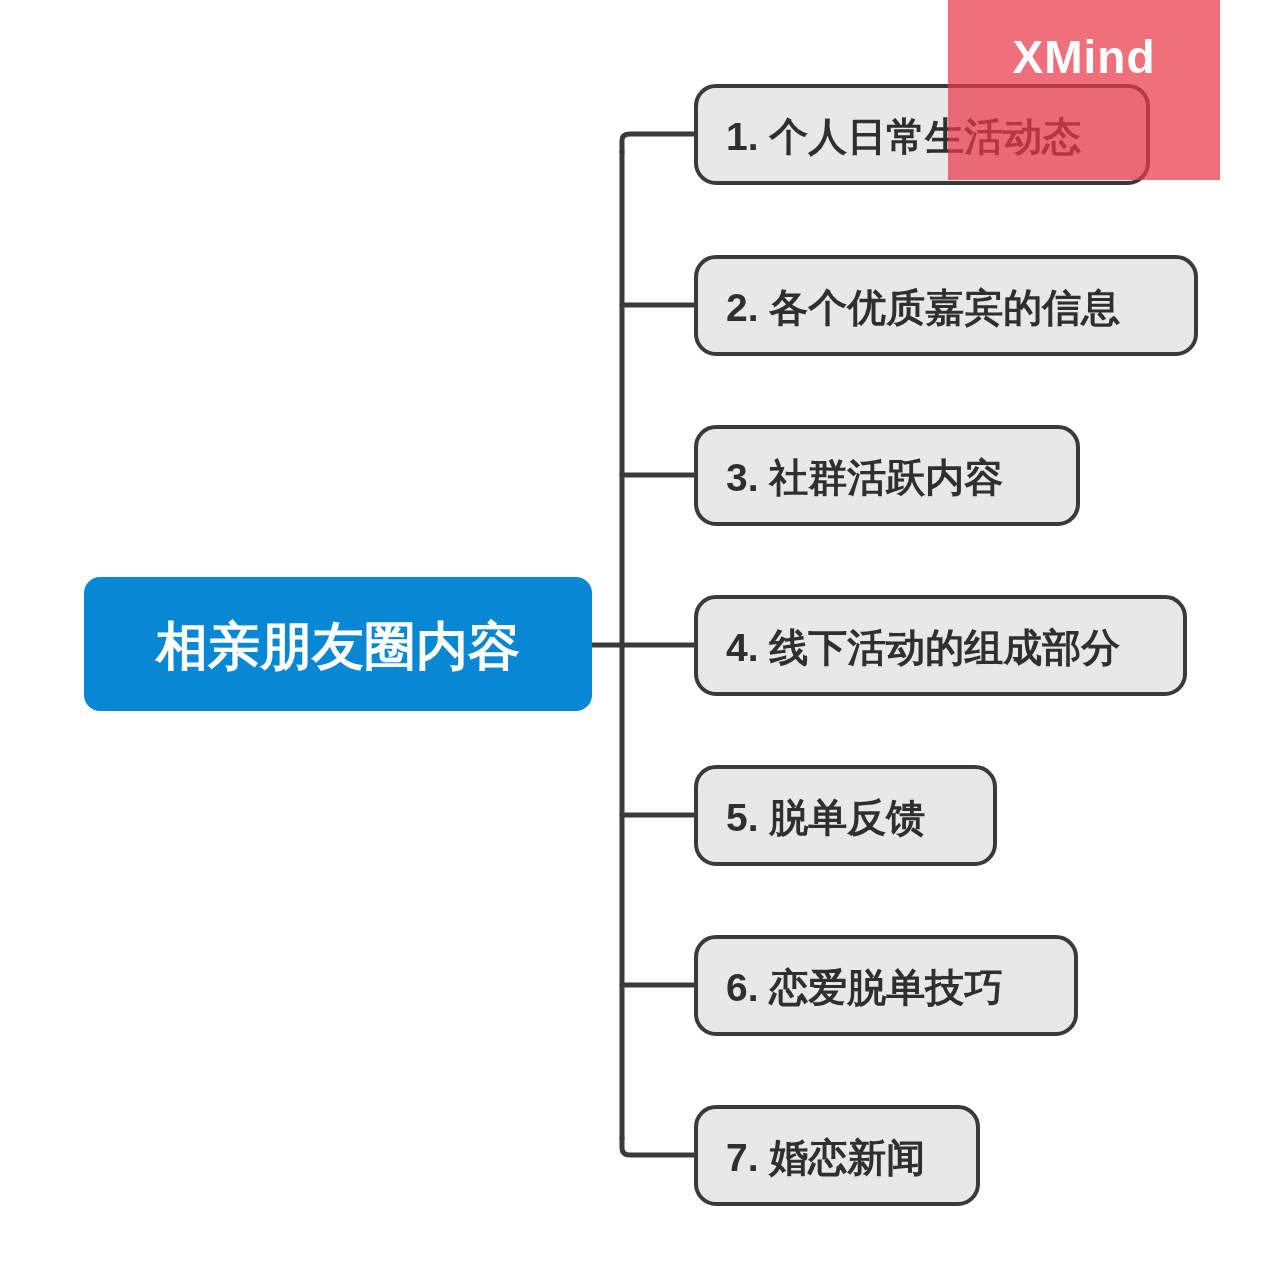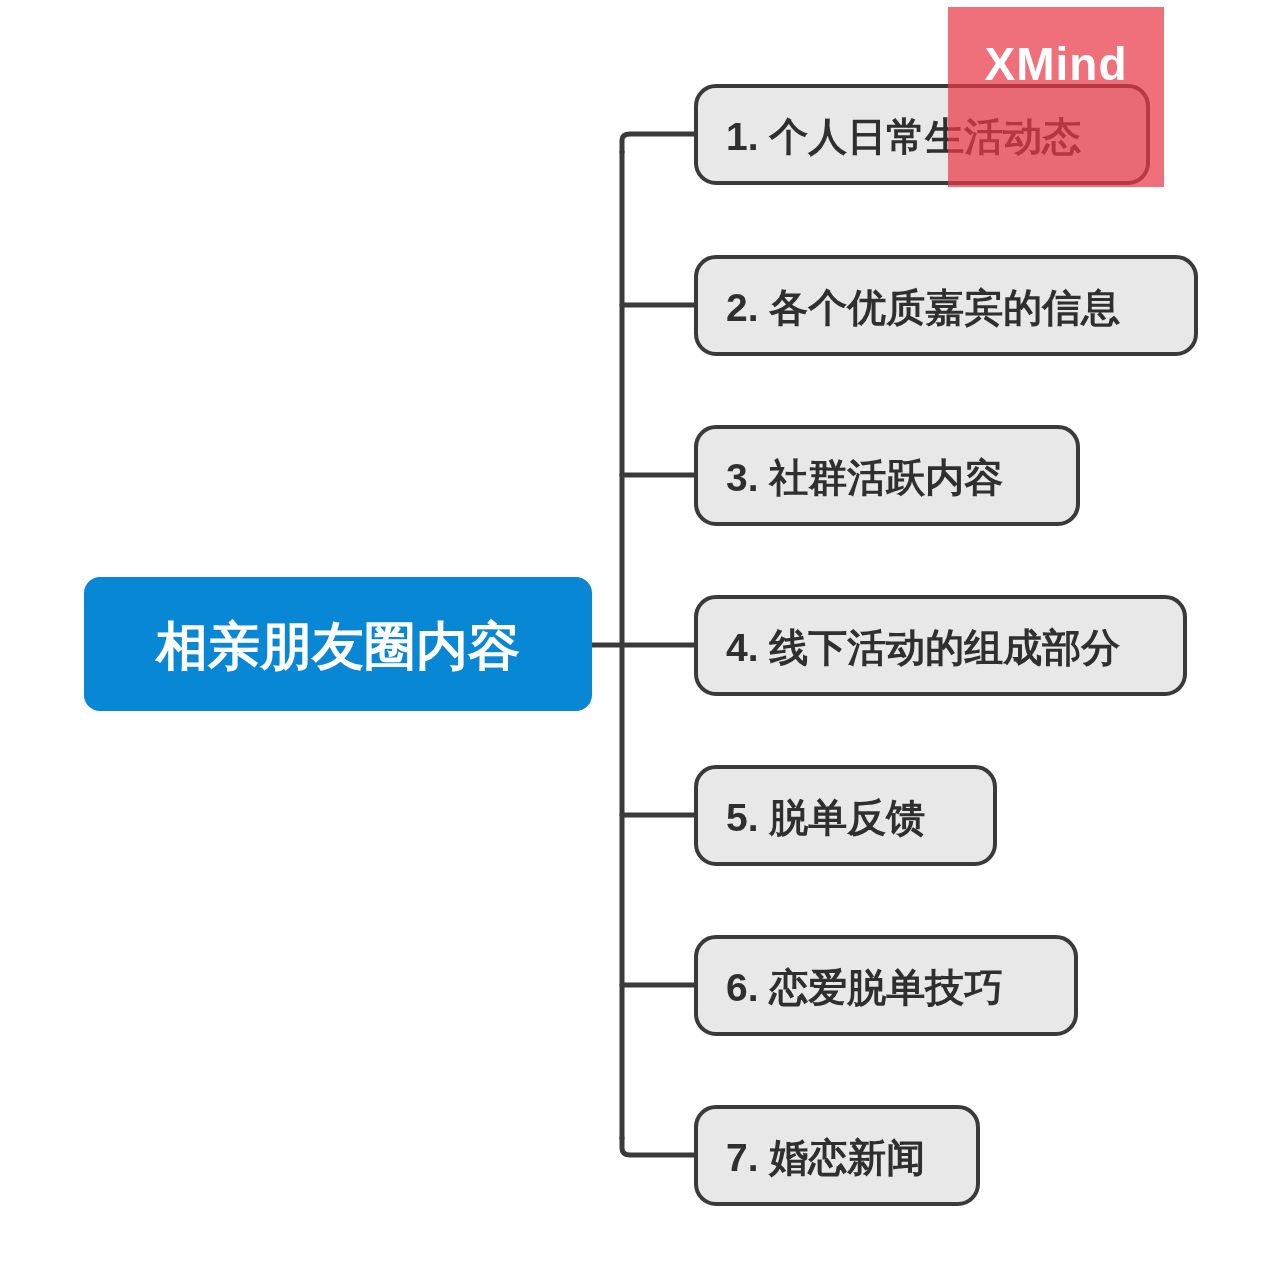--- a/index.html
+++ b/index.html
@@ -49,22 +49,22 @@
     font-size: 52px;
     font-weight: bold;
     fill: #ffffff;
     dominant-baseline: central;
     text-anchor: middle;
   }
   
   #watermark {
     position: absolute;
     left: 948px;
-    top: 7px;
-    width: 216px;
+    top: 0px;
+    width: 272px;
     height: 180px;
     background: rgba(233, 57, 70, 0.72);
     pointer-events: none;
     overflow: hidden;
   }
   #watermark .wm-logo {
     position: absolute;
     left: 0;
     right: 0;
     top: 34px;

